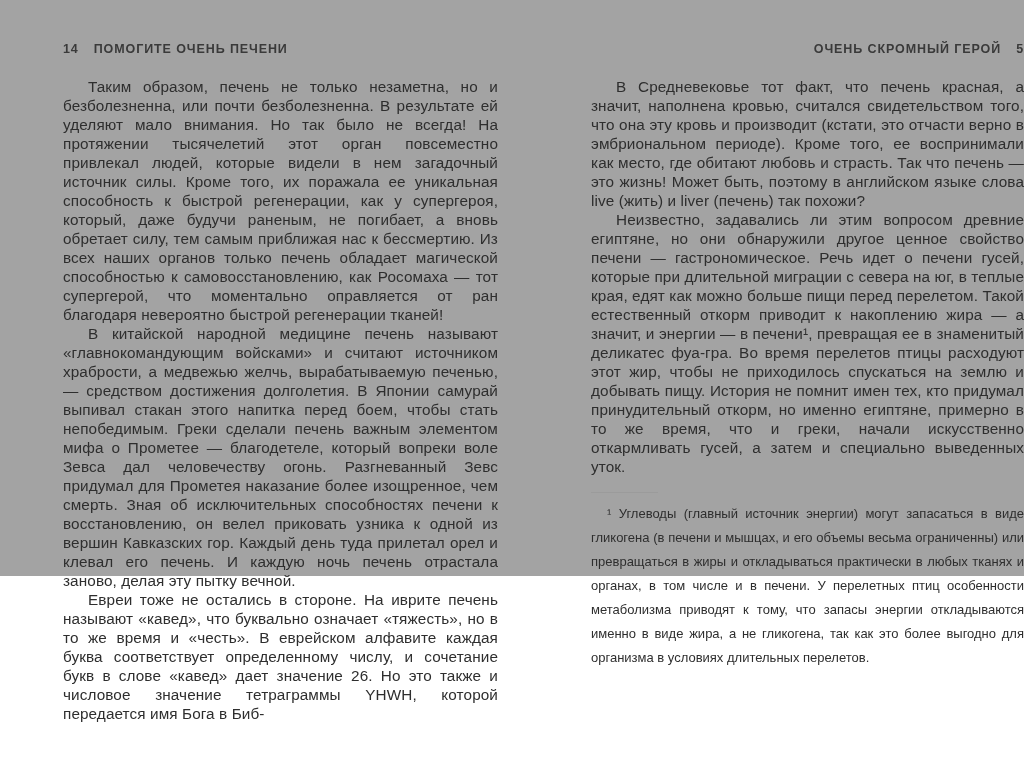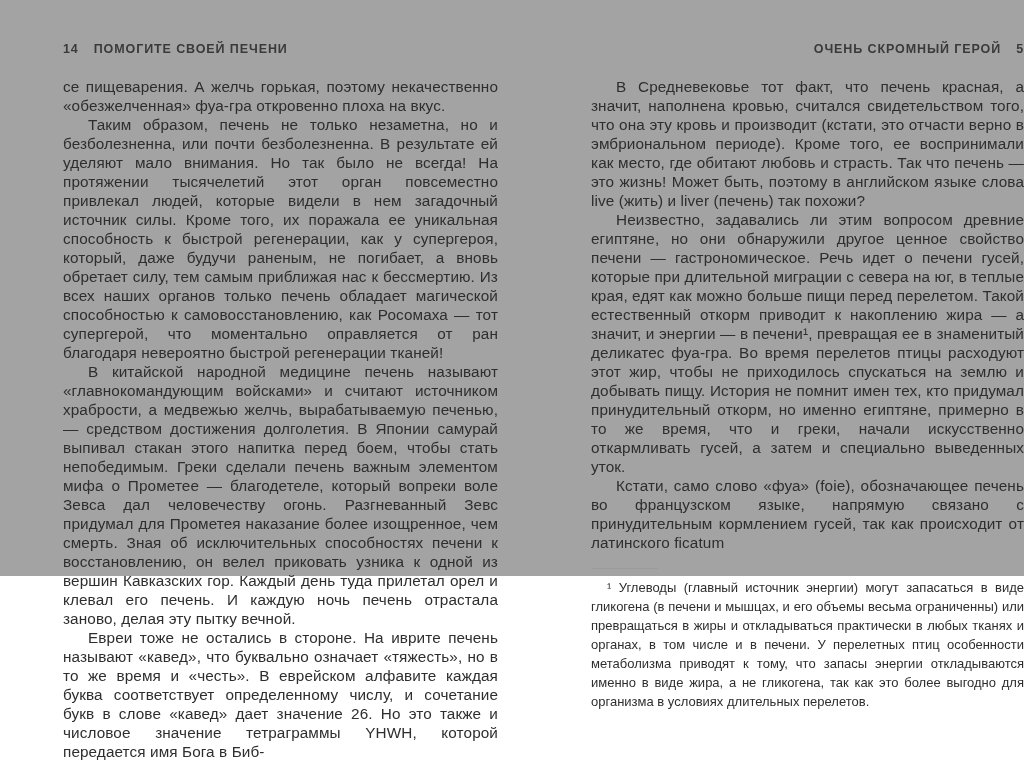--- a/index.html
+++ b/index.html
@@ -51,51 +51,49 @@
   .body-text p.indent { text-indent: 25px; }
 
   .footnote-rule {
     width: 67px;
     height: 0;
     border-top: 1.5px solid #9b9b9b;
     margin: 16px 0 9px 0;
   }
   .footnote {
     font-size: 13px;
-    line-height: 19px;
+    line-height: 24px;
     text-align: justify;
     color: #2e2e2e;
     text-indent: 16px;
   }
 </style>
 </head>
 <body>
 
 <div class="spread">
 
   <div class="page left">
     <div class="running-head">
       <span class="page-num">14</span>
-      <span class="title">ПОМОГИТЕ СВОЕЙ ПЕЧЕНИ</span>
+      <span class="title">ПОМОГИТЕ ОЧЕНЬ ПЕЧЕНИ</span>
     </div>
     <div class="body-text">
-      <p>се пищеварения. А желчь горькая, поэтому некачественно «обезжелченная» фуа-гра откровенно плоха на вкус.</p>
       <p class="indent">Таким образом, печень не только незаметна, но и безболезненна, или почти безболезненна. В результате ей уделяют мало внимания. Но так было не всегда! На протяжении тысячелетий этот орган повсеместно привлекал людей, которые видели в нем загадочный источник силы. Кроме того, их поражала ее уникальная способность к быстрой регенерации, как у супергероя, который, даже будучи раненым, не погибает, а вновь обретает силу, тем самым приближая нас к бессмертию. Из всех наших органов только печень обладает магической способностью к самовосстановлению, как Росомаха — тот супергерой, что моментально оправляется от ран благодаря невероятно быстрой регенерации тканей!</p>
       <p class="indent">В китайской народной медицине печень называют «главнокомандующим войсками» и считают источником храбрости, а медвежью желчь, вырабатываемую печенью, — средством достижения долголетия. В Японии самурай выпивал стакан этого напитка перед боем, чтобы стать непобедимым. Греки сделали печень важным элементом мифа о Прометее — благодетеле, который вопреки воле Зевса дал человечеству огонь. Разгневанный Зевс придумал для Прометея наказание более изощренное, чем смерть. Зная об исключительных способностях печени к восстановлению, он велел приковать узника к одной из вершин Кавказских гор. Каждый день туда прилетал орел и клевал его печень. И каждую ночь печень отрастала заново, делая эту пытку вечной.</p>
       <p class="indent">Евреи тоже не остались в стороне. На иврите печень называют «кавед», что буквально означает «тяжесть», но в то же время и «честь». В еврейском алфавите каждая буква соответствует определенному числу, и сочетание букв в слове «кавед» дает значение 26. Но это также и числовое значение тетраграммы YHWH, которой передается имя Бога в Биб-</p>
     </div>
   </div>
 
   <div class="page right">
     <div class="running-head">
       <span class="title">ОЧЕНЬ СКРОМНЫЙ ГЕРОЙ</span>
       <span class="page-num">5</span>
     </div>
     <div class="body-text">
       <p class="indent">В Средневековье тот факт, что печень красная, а значит, наполнена кровью, считался свидетельством того, что она эту кровь и производит (кстати, это отчасти верно в эмбриональном периоде). Кроме того, ее воспринимали как место, где обитают любовь и страсть. Так что печень — это жизнь! Может быть, поэтому в английском языке слова live (жить) и liver (печень) так похожи?</p>
       <p class="indent">Неизвестно, задавались ли этим вопросом древние египтяне, но они обнаружили другое ценное свойство печени — гастрономическое. Речь идет о печени гусей, которые при длительной миграции с севера на юг, в теплые края, едят как можно больше пищи перед перелетом. Такой естественный откорм приводит к накоплению жира — а значит, и энергии — в печени¹, превращая ее в знаменитый деликатес фуа-гра. Во время перелетов птицы расходуют этот жир, чтобы не приходилось спускаться на землю и добывать пищу. История не помнит имен тех, кто придумал принудительный откорм, но именно египтяне, примерно в то же время, что и греки, начали искусственно откармливать гусей, а затем и специально выведенных уток.</p>
-      <p class="indent">Кстати, само слово «фуа» (foie), обозначающее печень во французском языке, напрямую связано с принудительным кормлением гусей, так как происходит от латинского ficatum</p>
     </div>
     <div class="footnote-rule"></div>
     <div class="footnote">¹ Углеводы (главный источник энергии) могут запасаться в виде гликогена (в печени и мышцах, и его объемы весьма ограниченны) или превращаться в жиры и откладываться практически в любых тканях и органах, в том числе и в печени. У перелетных птиц особенности метаболизма приводят к тому, что запасы энергии откладываются именно в виде жира, а не гликогена, так как это более выгодно для организма в условиях длительных перелетов.</div>
   </div>
 
 </div>
 
 </body></html>

